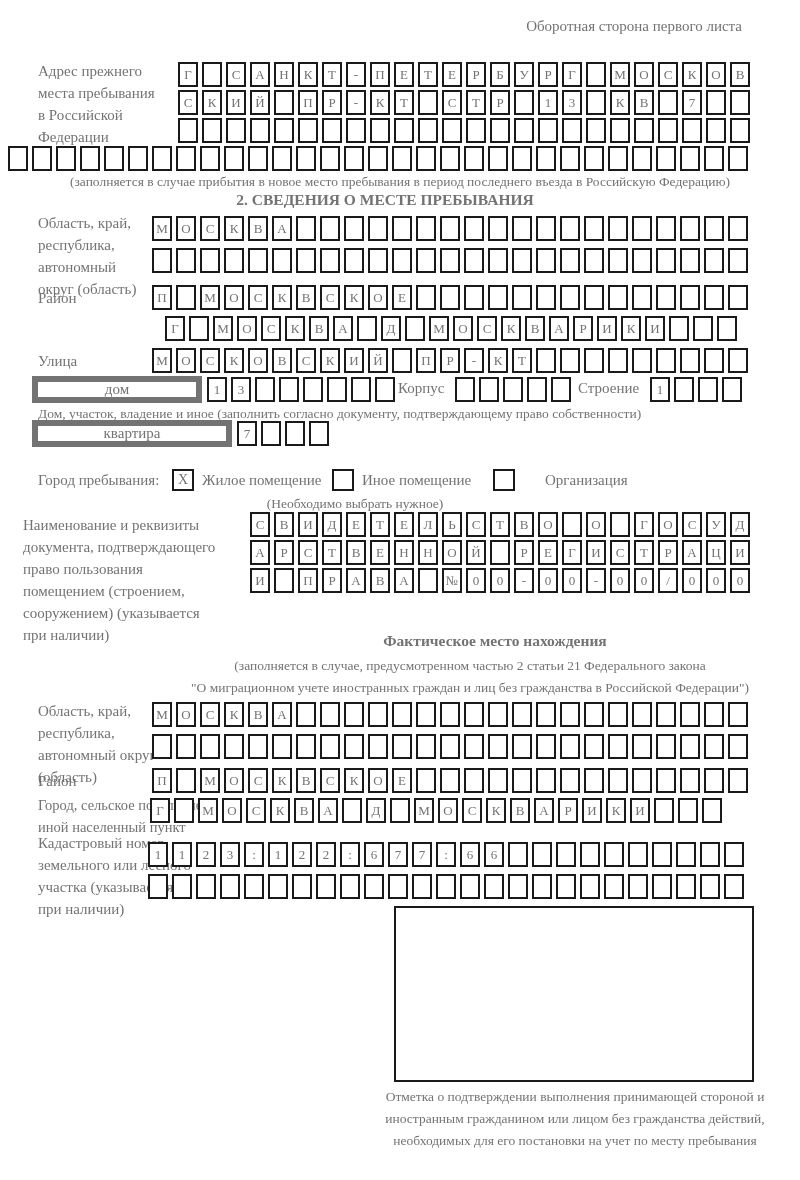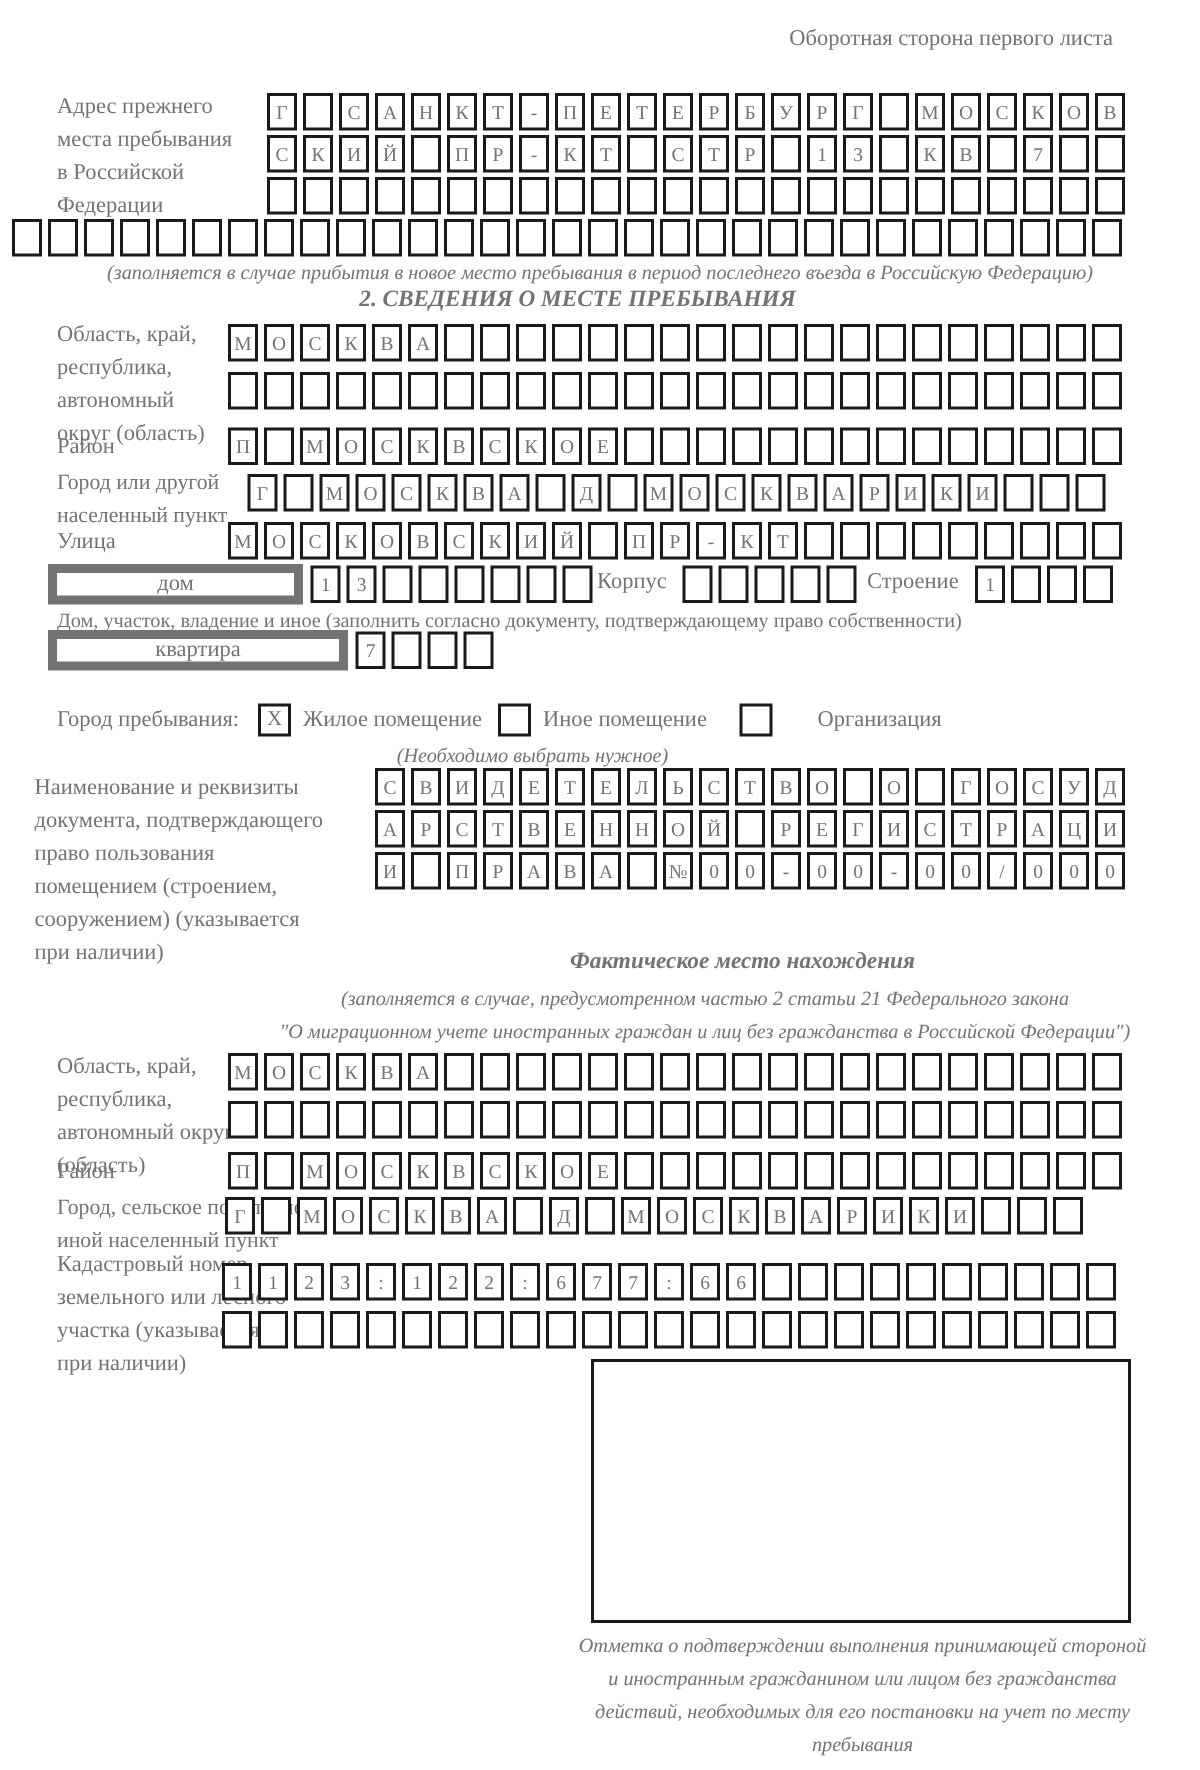--- a/index.html
+++ b/index.html
@@ -4,21 +4,21 @@
 <style>
   html,body{margin:0;padding:0;background:#fff;}
   .page{
     position:relative;width:800px;height:1180px;background:#fff;
     font-family:"Liberation Serif","DejaVu Serif",serif;color:#737373;
     overflow:hidden;
   }
   .abs{position:absolute;}
   .lbl{font-size:15px;line-height:22px;white-space:pre-line;}
   .cap{font-size:13.5px;line-height:20px;}
-  .center{text-align:center;font-style:italic;}
+  .center{text-align:center;}
   .bold{font-weight:bold;}
   .cellrow{display:flex;gap:4px;}
   .cell{
     width:20px;height:25px;box-sizing:border-box;border:2px solid #1a1a1a;
     background:#fff;display:flex;align-items:center;justify-content:center;
     font-size:13px;font-family:"Liberation Serif","DejaVu Serif",serif;
     flex:0 0 auto;
   }
   .widebox{
     box-sizing:border-box;border:6px solid #737373;height:27px;background:#fff;
@@ -238,22 +238,20 @@
       <span class="cell"></span>
       <span class="cell"></span>
       <span class="cell"></span>
       <span class="cell"></span>
       <span class="cell"></span>
       <span class="cell"></span>
       <span class="cell"></span>
       <span class="cell"></span>
     </div>
 
-  <div class="abs lbl" style="left:38px;top:311px;width:130px;font-size:14.5px;">Город или другой
-населенный пункт</div>
   <div class="abs cellrow" style="left:165px;top:316px;">
       <span class="cell">Г</span>
       <span class="cell"></span>
       <span class="cell">М</span>
       <span class="cell">О</span>
       <span class="cell">С</span>
       <span class="cell">К</span>
       <span class="cell">В</span>
       <span class="cell">А</span>
       <span class="cell"></span>

